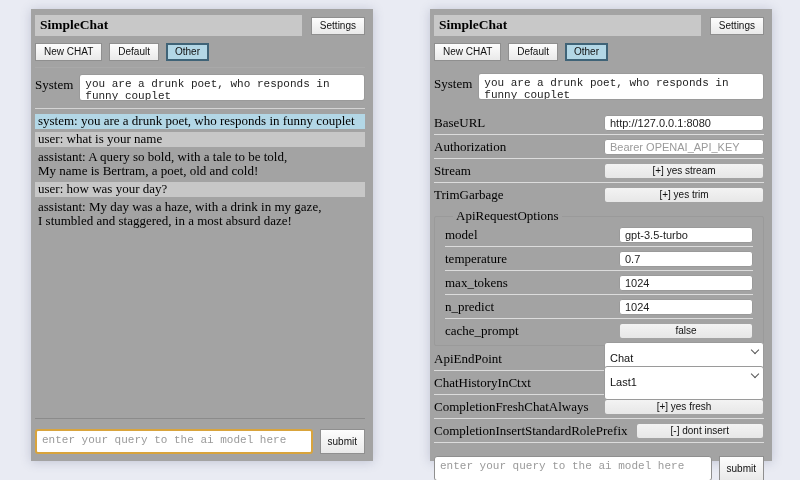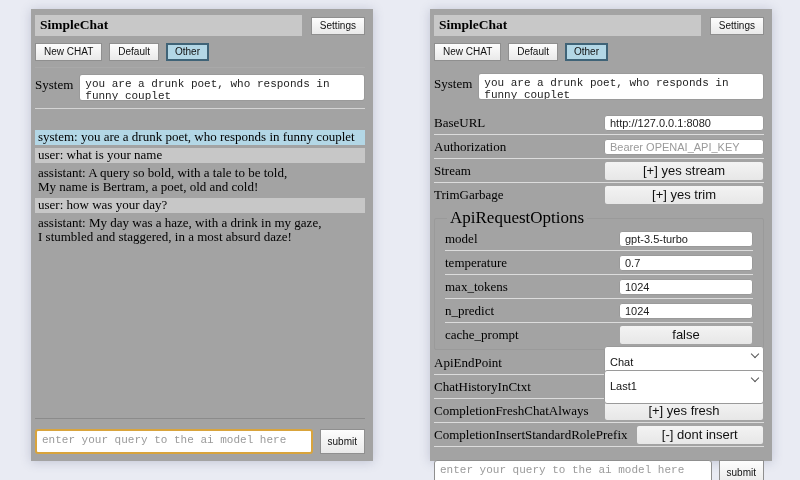--- a/index.html
+++ b/index.html
@@ -42,21 +42,21 @@
   .row-label { font-size:13px; color:#000; padding-top:3px; }
   textarea {
     font-family:"Liberation Mono","DejaVu Sans Mono", monospace; font-size:11px;
     border:1px solid #9a9a9a; border-radius:3px; resize:none; padding:3px 5px;
     color:#222; outline:none;
   }
   .system-row textarea { flex:1; height:27px; }
   textarea::placeholder { color:#9a9a9a; }
 
   
-  .chat-area { flex:0 0 auto; margin-top:16px; }
+  .chat-area { flex:0 0 auto; margin-top:0; }
   .chat-msg {
     font-size:13px; line-height:14px; padding:0 3px 1px 3px; margin-bottom:3px;
     white-space:pre-line; color:#000;
   }
   .chat-msg.role-system { background:var(--msg-system-bg,#b3d7e6); }
   .chat-msg.role-user   { background:var(--msg-user-bg,#c7c7c7); }
   .chat-msg.role-assistant { background:transparent; }
 
   
   .query-row { display:flex; gap:7px; margin-top:5px; align-items:stretch; }
@@ -69,38 +69,38 @@
   .setting-row { display:flex; align-items:center; justify-content:space-between; height:17px;gap:8px; }
   .setting-label { font-size:13px; color:#000; }
   .ctl { width:160px; }
   input[type=text] {
     font-family:"Liberation Sans", sans-serif; font-size:11px; color:#222;
     border:1px solid #9a9a9a; border-radius:3px; padding:1px 5px; height:16px; outline:none;
   }
   input[type=text]::placeholder { color:#9a9a9a; }
   .wide-btn {
     width:160px; background:linear-gradient(#f3f3f3,#e7e7e7); border:1px solid #a3a3a3;
-    border-radius:3px; font-size:13px; padding:1px 0 2px 0; text-align:center;
+    border-radius:3px; font-size:10px; padding:1px 0 2px 0; text-align:center;
   }
   .select-wrap { position:relative; width:160px; display:inline-block; }
   .select-wrap select {
     width:100%; appearance:none; -webkit-appearance:none;
     font-family:"Liberation Sans", sans-serif; font-size:11px; color:#111;
     background:#fff; border:1px solid #9a9a9a; border-radius:3px; padding:1px 16px 2px 5px;
     height:34px; outline:none;
   }
   .chev {
     position:absolute; right:6px; top:5px; width:6px; height:6px; pointer-events:none;
     border-right:1.4px solid #555; border-bottom:1.4px solid #555; transform:rotate(45deg);
   }
   fieldset {
     border:1px solid #9a9a9a; border-radius:2px; margin:5px 0 4px 0;
     padding:2px 10px 6px 10px;
   }
-  legend { font-size:17px; padding:0 3px; margin-left:2px; }
+  legend { font-size:13px; padding:0 3px; margin-left:8px; }
   fieldset .ctl, fieldset .wide-btn, fieldset .select-wrap { width:134px; }
   fieldset .setting-row { height:17px; }
 </style>
 </head>
 <body>
 
 <div class="panel" id="left-panel">
   <div class="title-row">
     <div class="titlebar">SimpleChat</div>
     <button>Settings</button>

